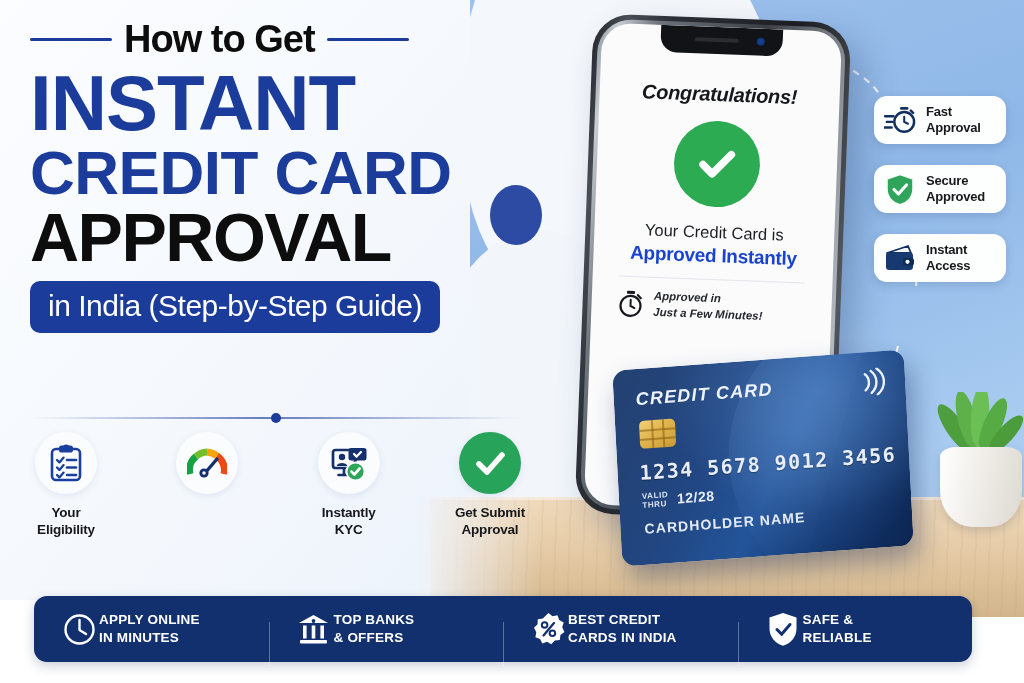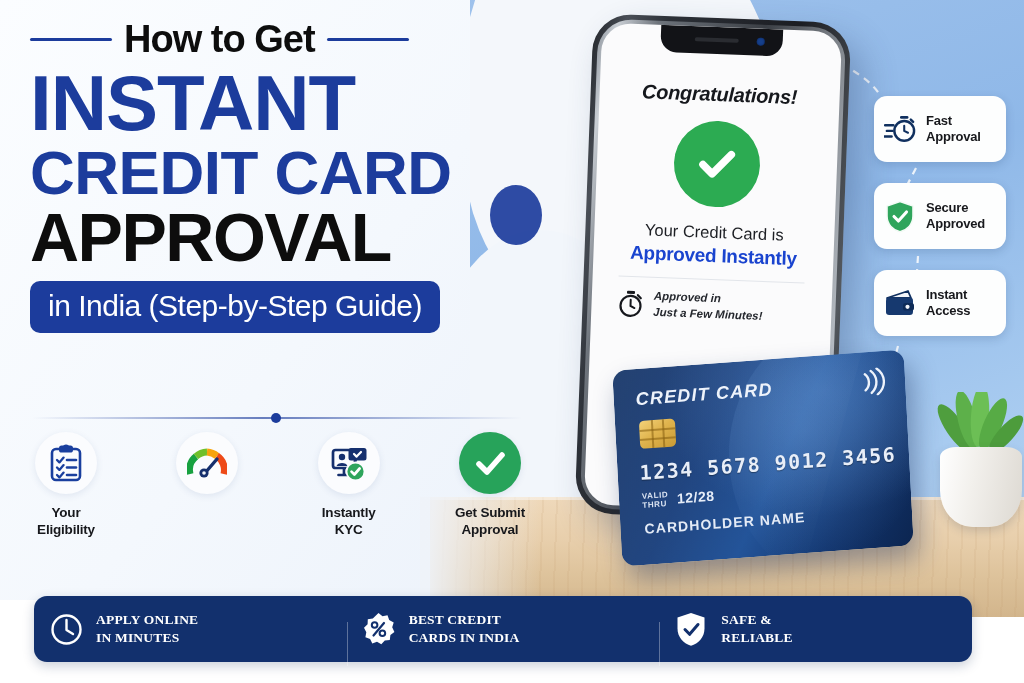--- a/index.html
+++ b/index.html
@@ -238,21 +238,21 @@
     position:absolute; left:24px; top:152px;
     font-size:14px; font-weight:600; color:#e4ebf6; letter-spacing:1.1px;
   }
   .contactless {
     position:absolute; right:20px; top:16px; width:26px; height:28px;
   }
 
   
   .feature-cards { position:absolute; left:874px; top:96px; width:132px; }
   .fcard {
-    width:132px; height:66px; background:#fdfefe; border-radius:13px;
+    width:132px; height:48px; background:#fdfefe; border-radius:13px;
     box-shadow:0 3px 10px rgba(30,55,100,.18);
     display:flex; align-items:center; gap:9px; padding:0 9px;
     margin-bottom:21px;
   }
   .fcard-icon { width:34px; flex:0 0 34px; display:flex; align-items:center; justify-content:center; }
   .fcard-label { font-size:13px; font-weight:700; color:#17181c; line-height:1.22; letter-spacing:-0.2px; }
   .connector { position:absolute; left:836px; top:58px; width:190px; height:420px; pointer-events:none; }
 
   
   .plant { position:absolute; left:922px; top:392px; width:102px; height:135px; }
@@ -268,23 +268,22 @@
   }
 
   
   .bottom-bar {
     position:absolute; left:34px; top:596px; width:938px; height:66px;
     background:#12306d; border-radius:13px;
     display:flex; align-items:center;
     box-shadow:0 4px 12px rgba(20,40,80,.22);
   }
   .bb-item {
-    flex:1; display:flex; align-items:center; gap:13px; padding-left:15px;
+    flex:1; display:flex; align-items:center; gap:3px; padding-left:28px;
     position:relative;
-    font-family:Liberation Serif, serif;
   }
   .bb-item + .bb-item:before {
     content:""; position:absolute; left:0; top:11px; width:1px; height:44px;
     background:rgba(255,255,255,.32);
   }
   .bb-icon { width:34px; flex:0 0 34px; display:flex; align-items:center; justify-content:center; }
   .bb-label {
     font-size:13.5px; font-weight:700; color:#ffffff; line-height:1.3;
     letter-spacing:.2px; text-transform:uppercase;
   }
@@ -527,20 +526,36 @@
           <circle cx="16.5" cy="16.5" r="14" fill="none" stroke="#ffffff" stroke-width="2.4"></circle>
           <path d="M16.5 7 V17 L23 21" fill="none" stroke="#ffffff" stroke-width="2.4" stroke-linecap="round" stroke-linejoin="round"></path>
         </svg>
       </div>
       <div class="bb-label nowrap">
         <div>APPLY ONLINE</div>
         <div>IN MINUTES</div>
       </div>
     </div>
 
+    <div class="bb-item">
+      <div class="bb-icon">
+        <svg width="33" height="33" viewBox="0 0 33 33">
+          <path d="M16.5 2 L31 10 H2 Z" fill="#ffffff"></path>
+          <circle cx="16.5" cy="8" r="1.9" fill="#12306d"></circle>
+          <rect x="6" y="12.5" width="3.6" height="13" fill="#ffffff"></rect>
+          <rect x="14.7" y="12.5" width="3.6" height="13" fill="#ffffff"></rect>
+          <rect x="23.4" y="12.5" width="3.6" height="13" fill="#ffffff"></rect>
+          <rect x="3" y="27" width="27" height="3.4" rx="1" fill="#ffffff"></rect>
+        </svg>
+      </div>
+      <div class="bb-label nowrap">
+        <div>TOP BANKS</div>
+        <div>&amp; OFFERS</div>
+      </div>
+    </div>
 
     <div class="bb-item">
       <div class="bb-icon">
         <svg width="33" height="34" viewBox="0 0 33 34">
           <path d="M16.5 1 L20.5 4.2 L25.5 3.3 L27.2 8.1 L31.7 10.4 L30.2 15.3 L32.4 19.9 L28.4 23 L27.8 28 L22.8 28.6 L19.3 32.2 L15 29.7 L10.3 31.4 L8.1 27 L3.4 25.2 L4.3 20.2 L2 15.8 L5.6 12.3 L5.8 7.3 L10.8 6.4 Z" fill="#ffffff"></path>
           <circle cx="12.6" cy="13" r="2.8" fill="none" stroke="#12306d" stroke-width="2"></circle>
           <circle cx="20.4" cy="21.3" r="2.8" fill="none" stroke="#12306d" stroke-width="2"></circle>
           <path d="M22 11 L11.5 23.5" stroke="#12306d" stroke-width="2.2" stroke-linecap="round"></path>
         </svg>
       </div>

